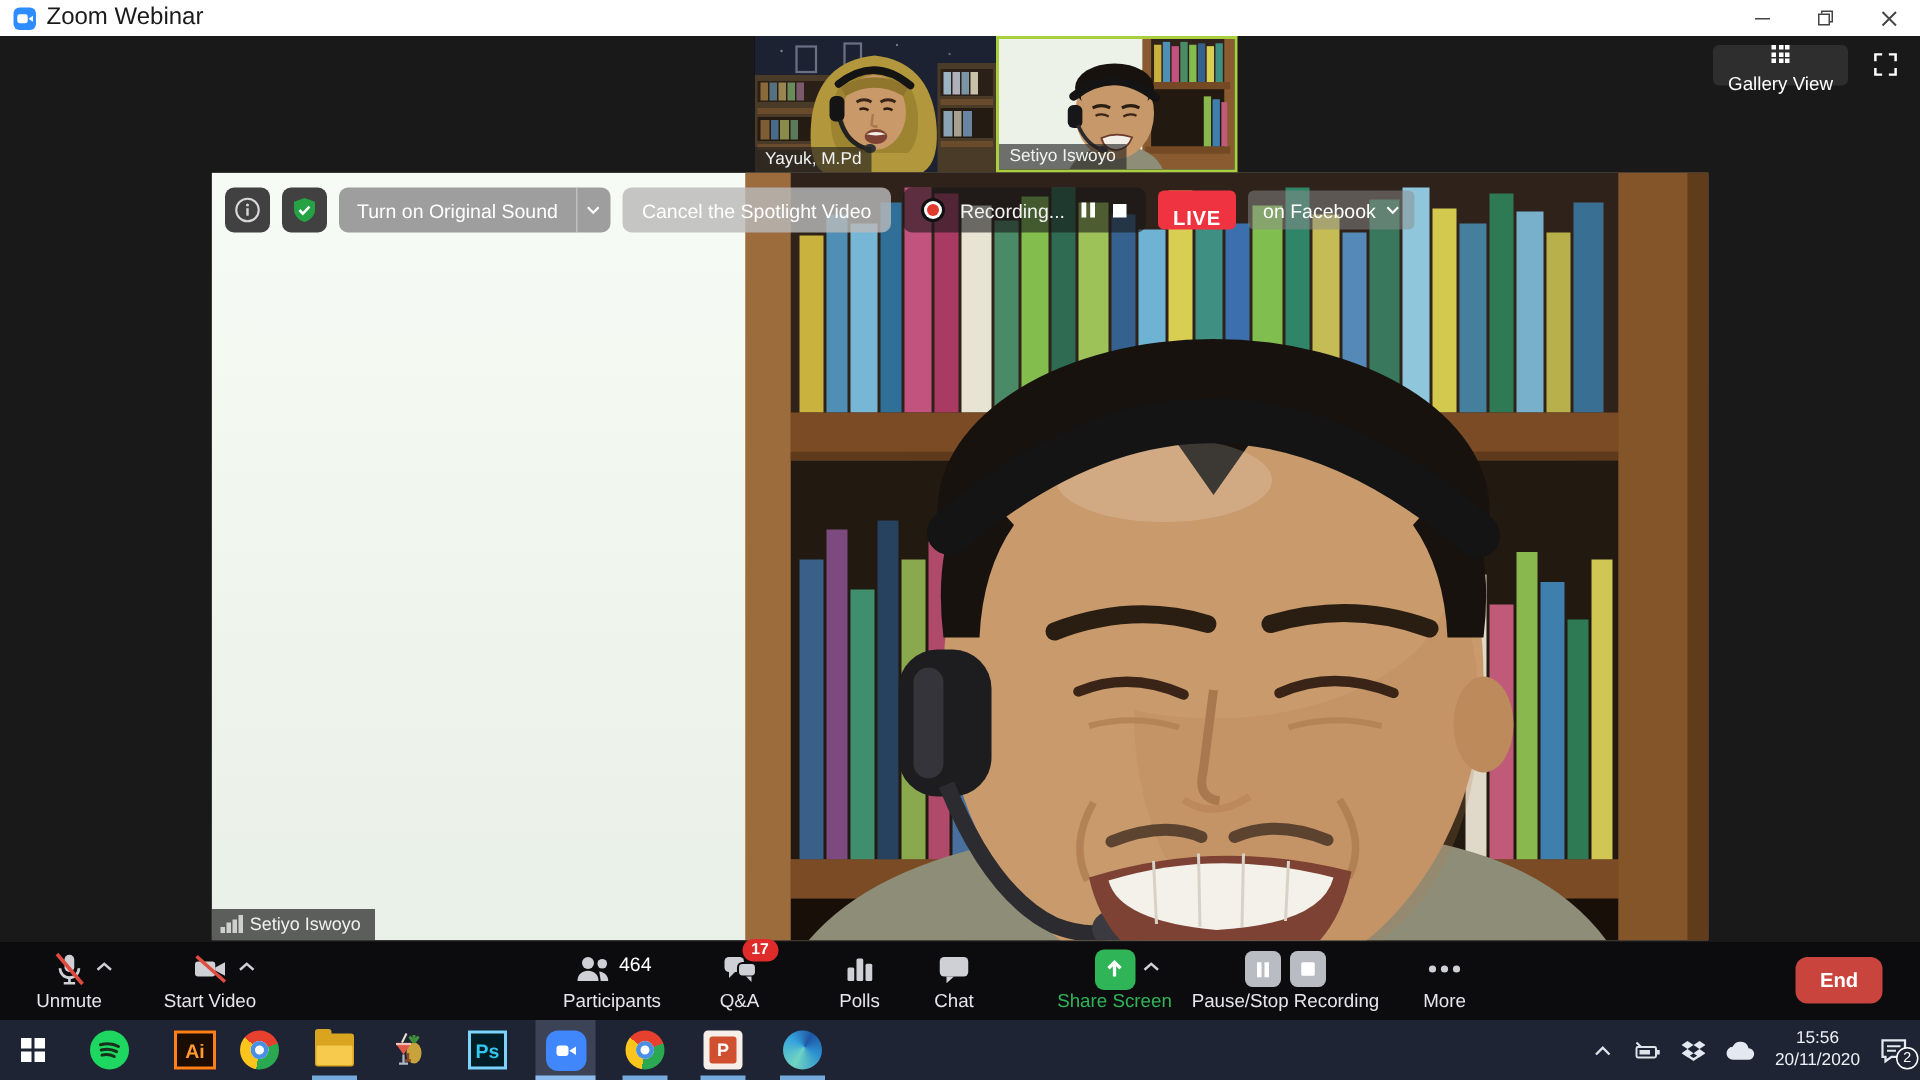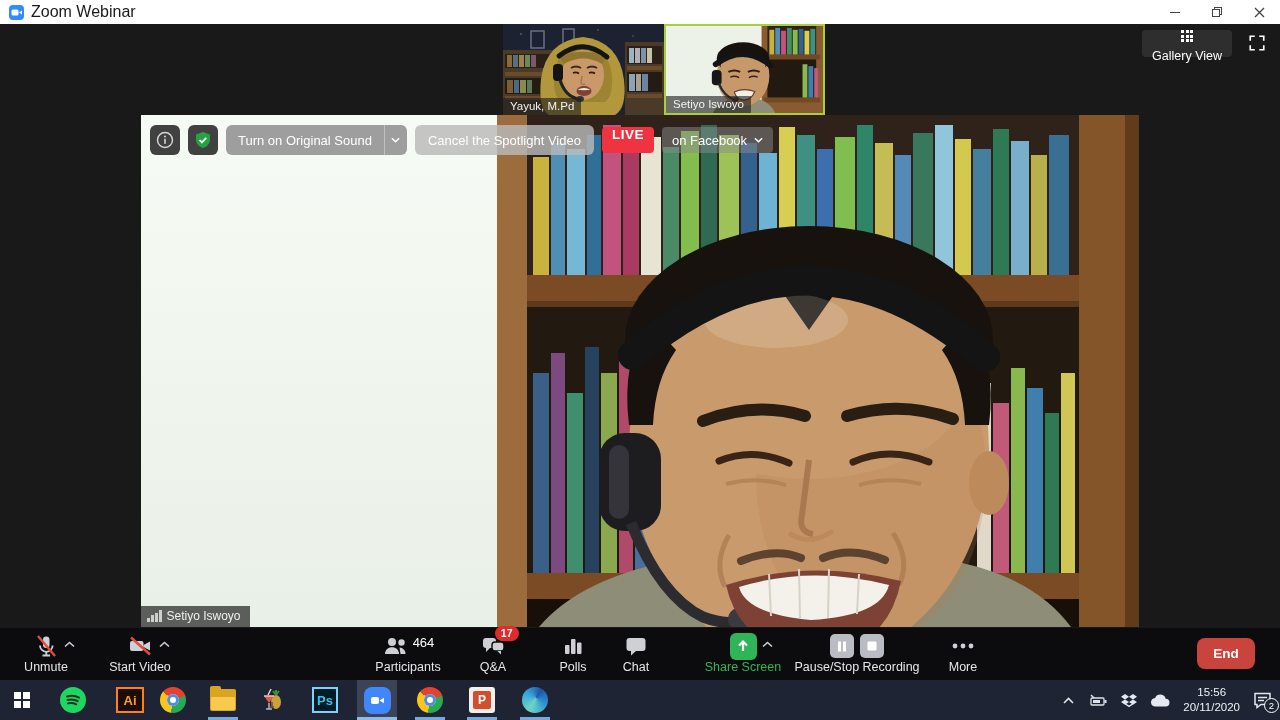--- a/index.html
+++ b/index.html
@@ -42,21 +42,21 @@
   .video-toolbar { position:absolute; top:10px; left:9px; display:flex; align-items:center; gap:8px; z-index:5; }
   .chip-sq { width:30px; height:30px; border-radius:6px; background:rgba(32,32,32,.85); display:flex; align-items:center; justify-content:center; }
   .btn-sound { height:30px; background:rgba(150,150,150,.92); border-radius:6px; display:flex; align-items:center; color:#fff; font-size:13px; overflow:hidden; }
   .btn-sound .txt { padding:0 12px; }
   .btn-sound .split { width:1px; height:30px; background:rgba(255,255,255,.35); }
   .btn-sound .caret { width:22px; display:flex; align-items:center; justify-content:center; }
   .btn-spotlight { height:30px; background:rgba(185,185,185,.82); border-radius:6px; color:#fff; font-size:13px; display:flex; align-items:center; padding:0 13px; }
   .rec-chip { height:30px; background:rgba(24,24,24,.6); border-radius:6px; display:flex; align-items:center; gap:10px; padding:0 12px; color:#f2f2f2; font-size:13px; }
   .rec-dot { width:16px; height:16px; border-radius:50%; background:#101010; display:flex; align-items:center; justify-content:center; }
   .rec-dot i { width:8px; height:8px; border-radius:50%; background:#e03a2f; box-shadow:0 0 0 2px #fff; display:block; }
-  .live-badge { height:26px; background:#ef3340; border-radius:4px; color:#fff; font-weight:bold; font-size:13.5px; display:flex; align-items:flex-start; padding:0 10px; letter-spacing:.5px; }
+  .live-badge { height:26px; background:#ef3340; border-radius:4px; color:#fff; font-weight:bold; font-size:13.5px; display:flex; align-items:flex-end; padding:0 10px; letter-spacing:.5px; }
   .fb-chip { height:26px; background:rgba(140,140,140,.5); border-radius:4px; color:#fff; font-size:13px; display:flex; align-items:center; gap:7px; padding:0 10px; }
 
   .speaker-tag { position:absolute; left:0; bottom:0; background:rgba(38,38,38,.72); display:flex; align-items:center; gap:5px; padding:3px 9px 4px 6px; z-index:5; }
   .speaker-tag span { color:#f0f0f0; font-size:12px; }
   .bars { display:flex; align-items:flex-end; gap:1.5px; height:12px; }
   .bars i { width:2.5px; background:#cfcfcf; display:block; }
   .bars i:nth-child(1){height:4px}.bars i:nth-child(2){height:7px}.bars i:nth-child(3){height:9px}.bars i:nth-child(4){height:12px}
 
   
   .controls-bar { position:absolute; left:0; bottom:0; width:100%; height:52px; background:#0c0c0e; z-index:10; }
@@ -367,20 +367,33 @@
           <span class="split"></span>
           <span class="caret">
             <svg width="9" height="6" viewBox="0 0 10 6">
                 <path d="M1 1l4 4 4-4" fill="none" stroke="#fff" stroke-width="1.6"></path>
               </svg>
           </span>
         </div>
         <div class="btn-spotlight">
           <span>Cancel the Spotlight Video</span>
         </div>
+        <div class="rec-chip">
+          <span class="rec-dot">
+              <i></i>
+            </span>
+          <span>Recording...</span>
+          <svg width="11" height="12" viewBox="0 0 11 12">
+              <rect x="1" y="1" width="3.2" height="10" fill="#fff"></rect>
+              <rect x="6.8" y="1" width="3.2" height="10" fill="#fff"></rect>
+            </svg>
+          <svg width="11" height="11" viewBox="0 0 11 11">
+              <rect x="1" y="1" width="9" height="9" fill="#fff"></rect>
+            </svg>
+        </div>
         <div class="live-badge">
           <span>LIVE</span>
         </div>
         <div class="fb-chip">
           <span>on Facebook</span>
           <svg width="9" height="6" viewBox="0 0 10 6">
               <path d="M1 1l4 4 4-4" fill="none" stroke="#fff" stroke-width="1.6"></path>
             </svg>
         </div>
       </div>

